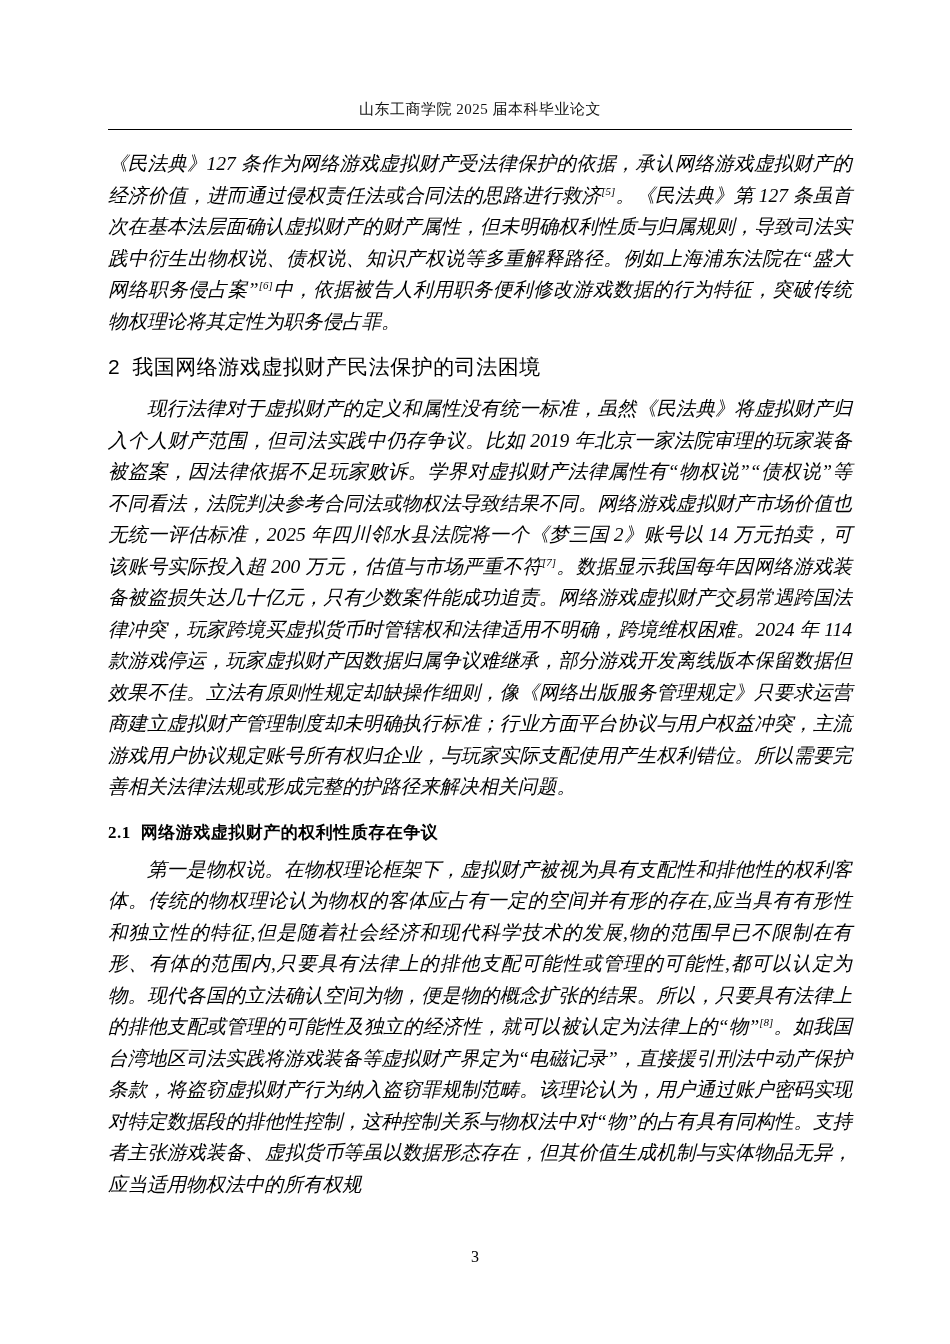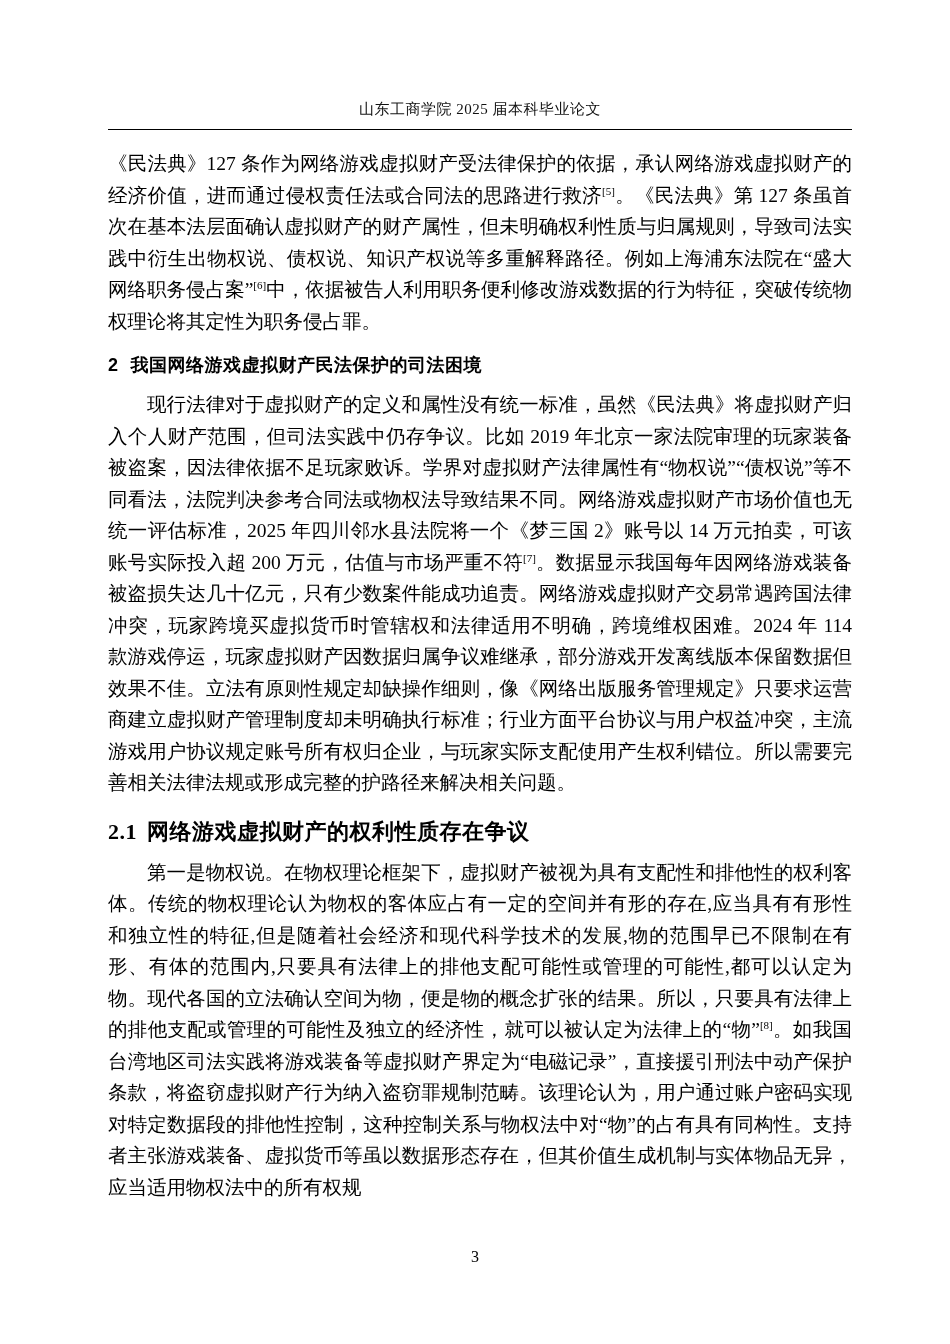--- a/index.html
+++ b/index.html
@@ -39,34 +39,35 @@
     margin-top: 2px;
     margin-bottom: 18px;
   }
   p.body-text {
     font-size: 19.5px;
     line-height: 31.5px;
     text-align: justify;
     text-justify: inter-ideograph;
     margin: 0 0 2px 0;
     text-indent: 0;
+    font-style: italic;
   }
   p.indent {
     text-indent: 2em;
   }
   h2.heading1 {
     font-family: "Liberation Sans", "DejaVu Sans", sans-serif;
-    font-size: 18px;
-    font-weight: bold;
+    font-size: 21px;
+    font-weight: normal;
     margin: 16px 0 12px 0;
     letter-spacing: 0.5px;
   }
   h3.heading2 {
     font-family: "Liberation Serif", "DejaVu Serif", serif;
-    font-size: 22px;
+    font-size: 17px;
     font-weight: bold;
     margin: 18px 0 10px 0;
     letter-spacing: 0.5px;
   }
   h2.heading1 .num {
     margin-right: 12px;
   }
   h3.heading2 .num {
     margin-right: 10px;
   }

